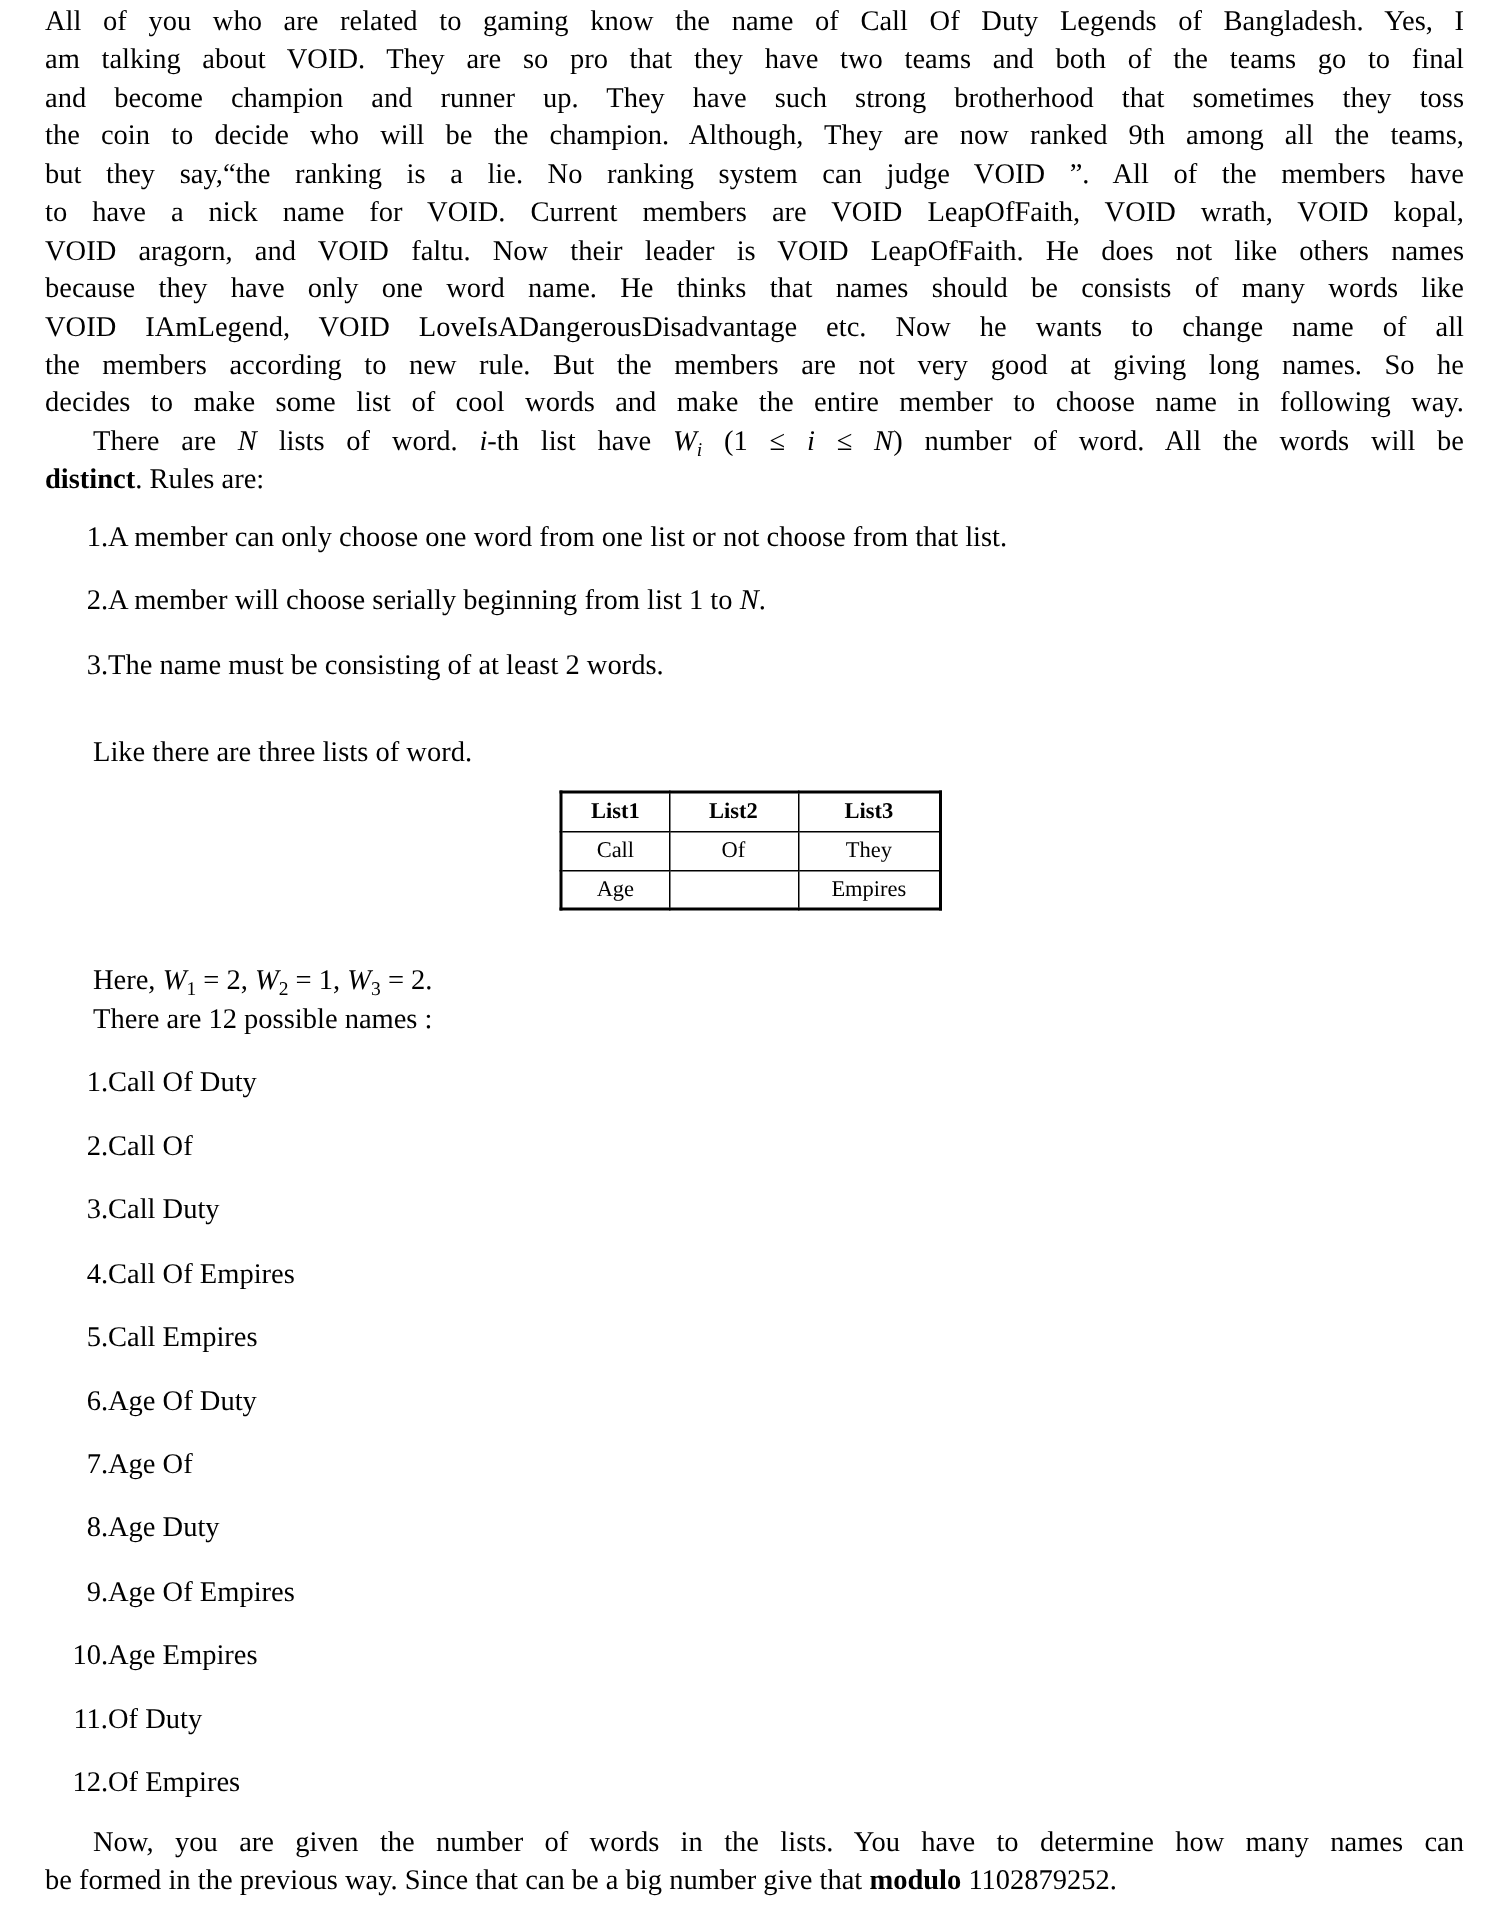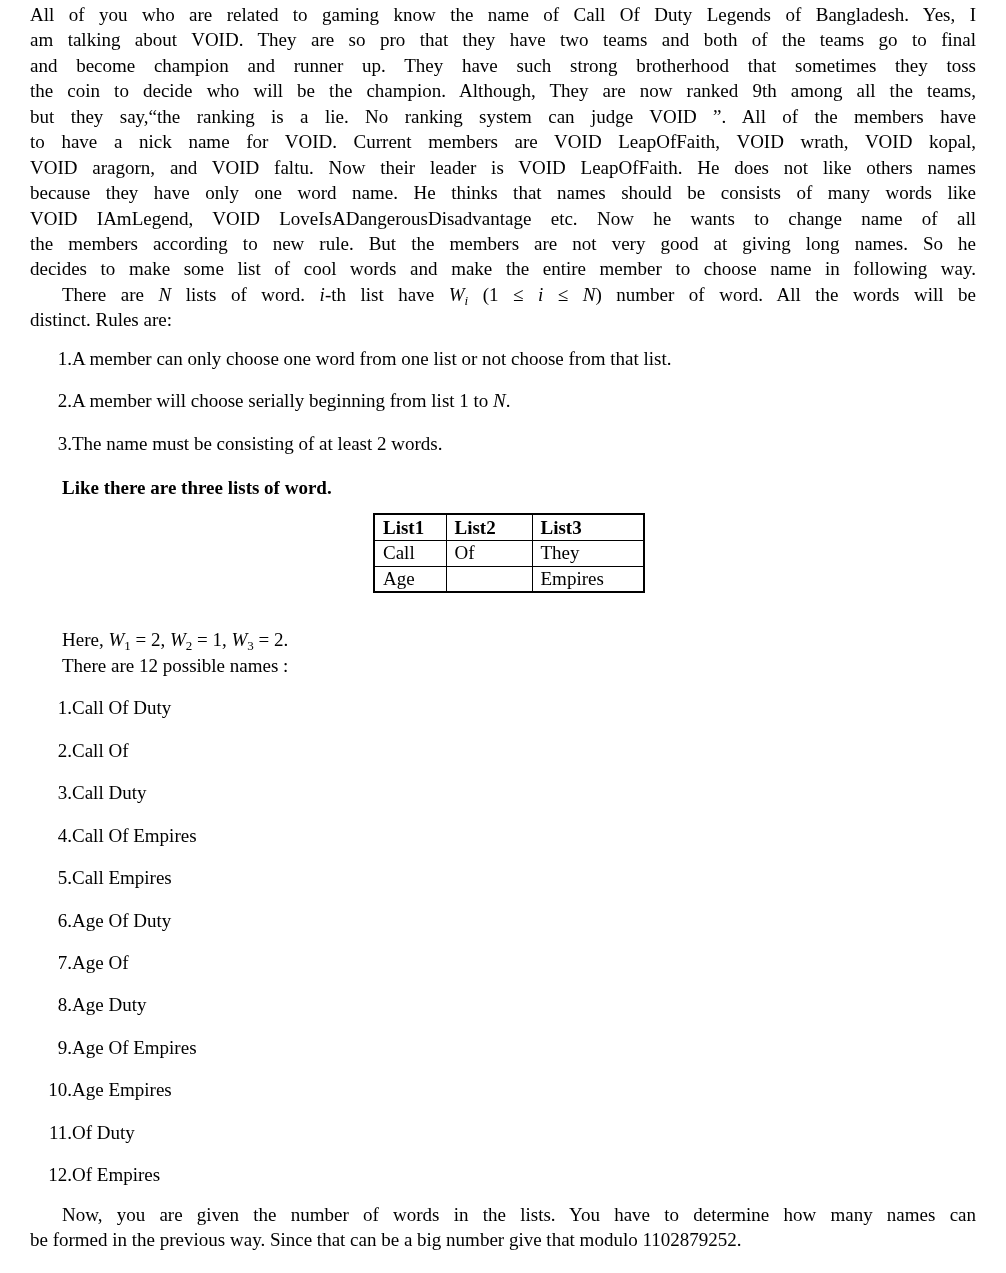--- a/index.html
+++ b/index.html
@@ -10,52 +10,52 @@
     font-family: "Liberation Serif", "DejaVu Serif", serif;
     font-size: 19px;
     overflow: hidden;
   }
   .page { padding: 2px 30px 0 30px; }
   .line { height: 25.45px; line-height: 25.45px; overflow: hidden; }
   .just { text-align: justify; text-align-last: justify; }
   .ind  { text-indent: 32px; }
   .indented { margin-left: 32px; }
   .it { font-style: italic; }
-  .bd { font-weight: 400; text-align: center; }
+  .bd { font-weight: 700; text-align: center; }
   sub { font-size: 13px; line-height: 0; vertical-align: -4px; }
 
   .enum { margin-top: 13px; }
   .enum-item { display: flex; height: 25.45px; line-height: 25.45px; }
   .enum-item + .enum-item { margin-top: 17px; }
   .enum-label { flex: 0 0 42px; width: 42px; text-align: right; }
   .enum-text  { white-space: nowrap; }
   .names-list { margin-top: 17px; }
 
-  .example-intro { margin-top: 19px; font-weight: bold; }
+  .example-intro { margin-top: 33px; }
   .weights-line  { margin-top: 34px; }
   .task-para     { margin-top: 14px; }
   .trailing      { margin-top: 23px; height: 20px; line-height: 20px; }
 
   table.word-table {
     border-collapse: collapse;
     margin: 13px 0 0 343px;
     border: 2px solid #000;
   }
   table.word-table th, table.word-table td {
     border: 1.5px solid #000;
     height: 26px;
     padding: 0 8px;
-    text-align: left;
+    text-align: center;
     vertical-align: middle;
-    font-size: 19px;
+    font-size: 15px;
   }
   table.word-table th { font-weight: 700; }
   table.word-table th:nth-child(1) { width: 72px; }
   table.word-table th:nth-child(2) { width: 86px; }
-  table.word-table th:nth-child(3) { width: 112px; }
+  table.word-table th:nth-child(3) { width: 95px; }
 </style>
 </head>
 <body>
 
 <div class="page">
 
   <div class="para">
       <div class="line just">All of you who are related to gaming know the name of Call Of Duty Legends of Bangladesh. Yes, I</div>
       <div class="line just">am talking about VOID. They are so pro that they have two teams and both of the teams go to final</div>
       <div class="line just">and become champion and runner up. They have such strong brotherhood that sometimes they toss</div>

